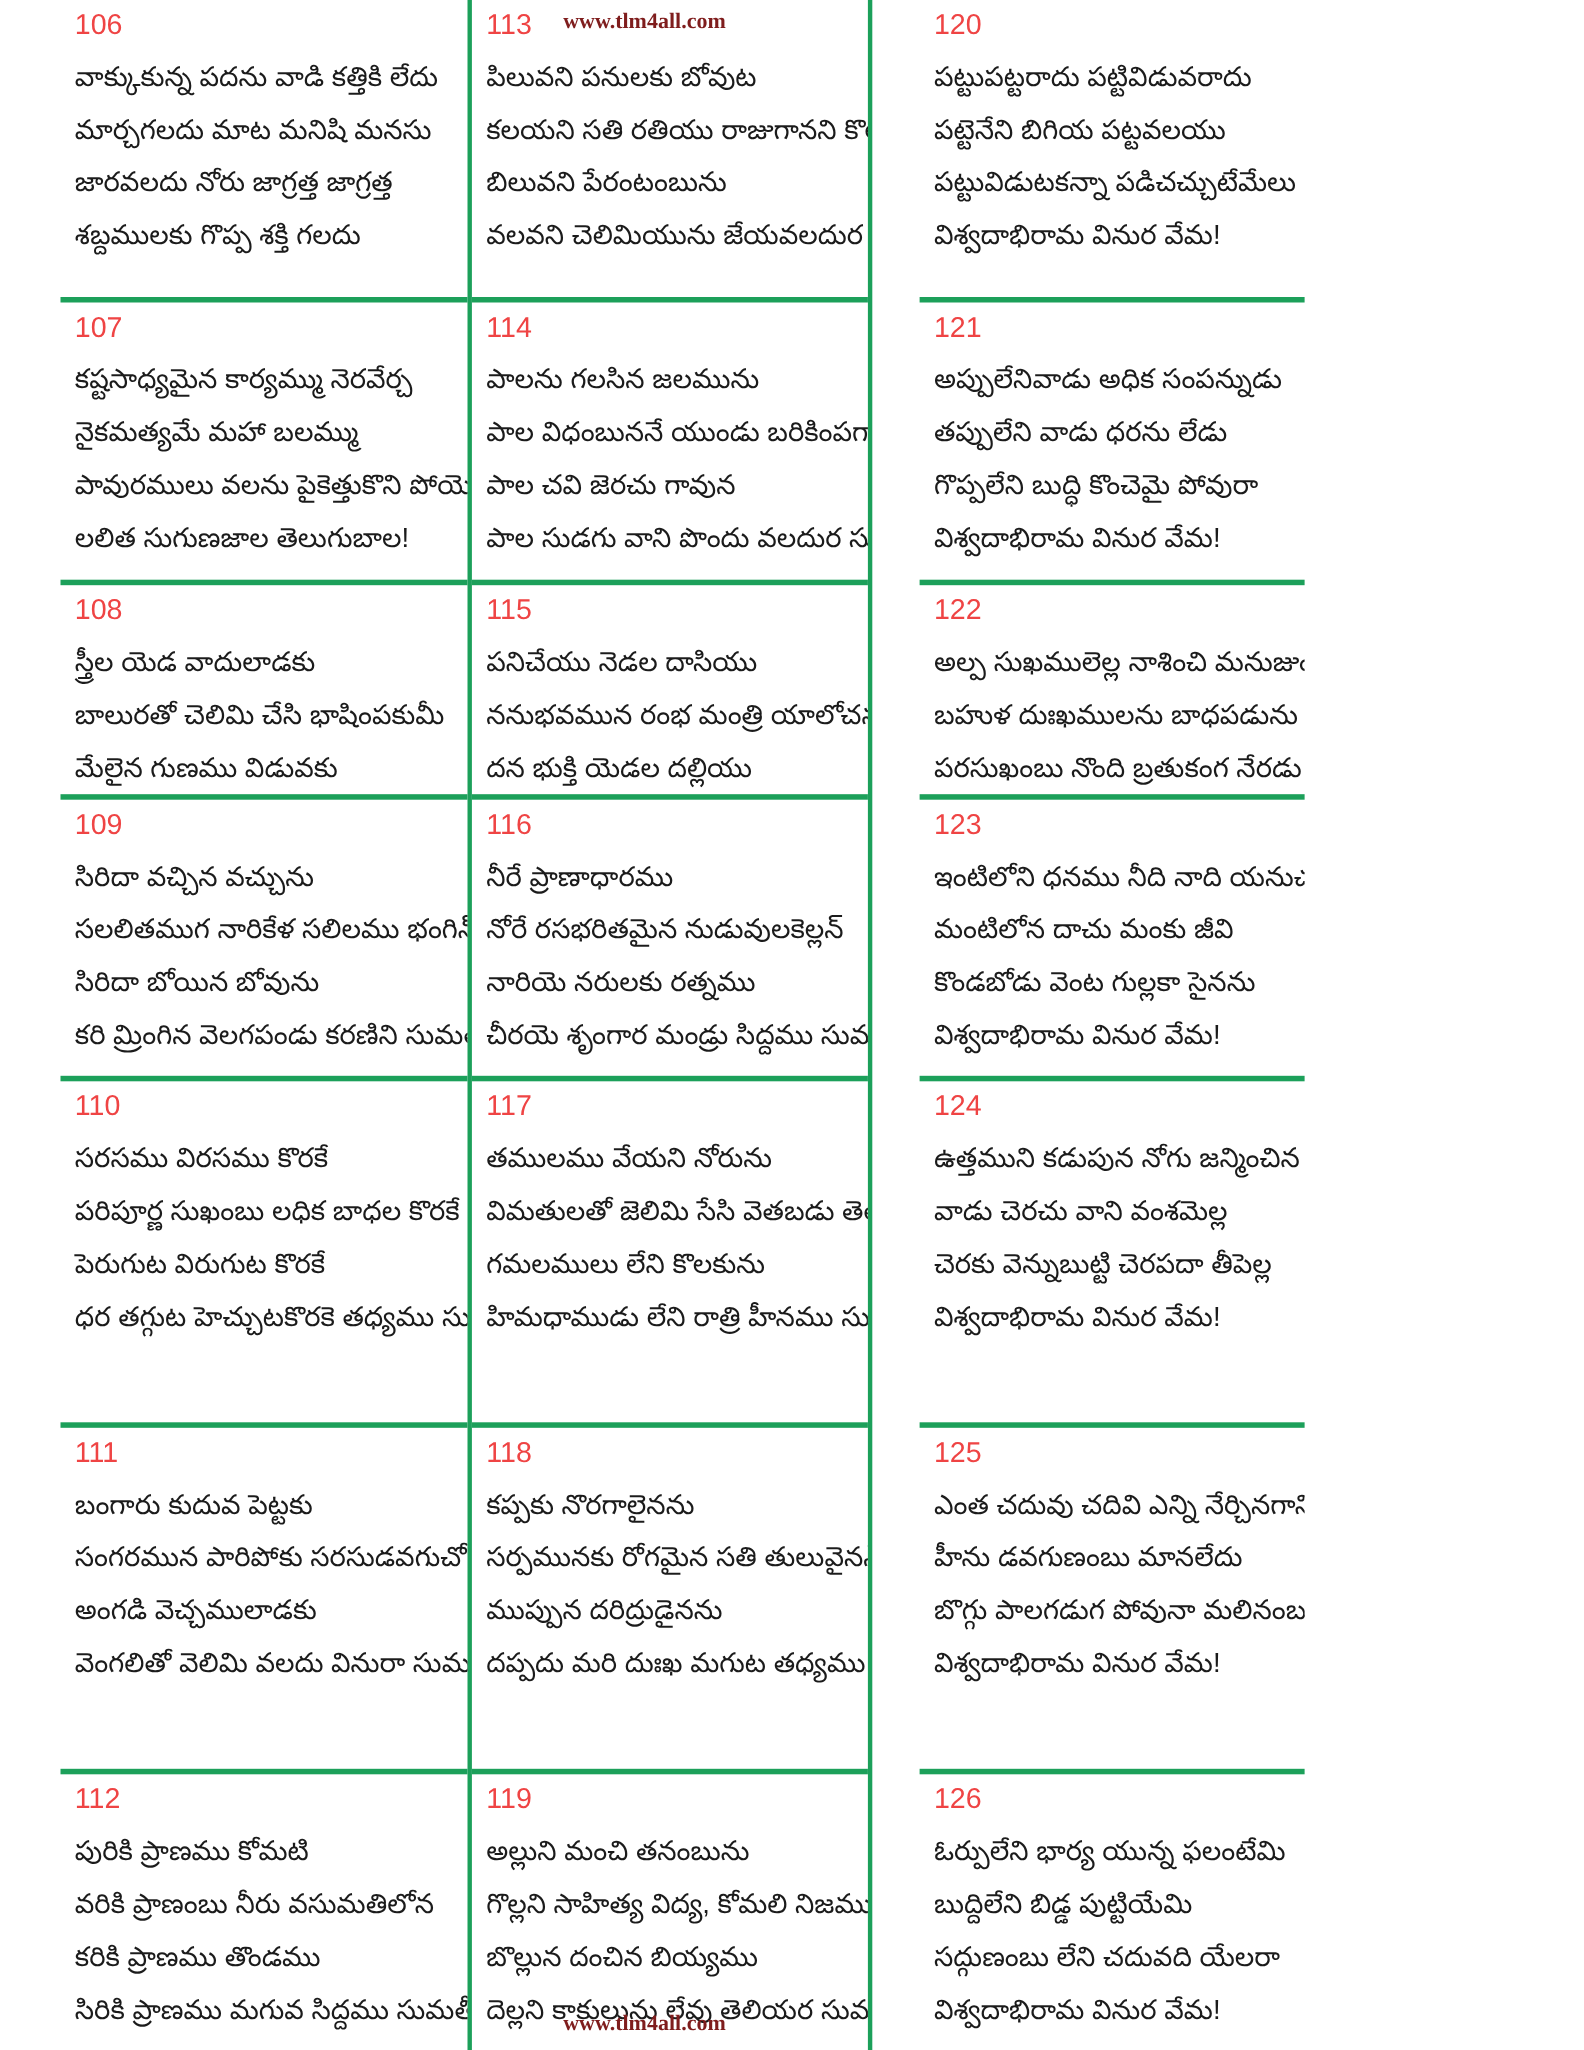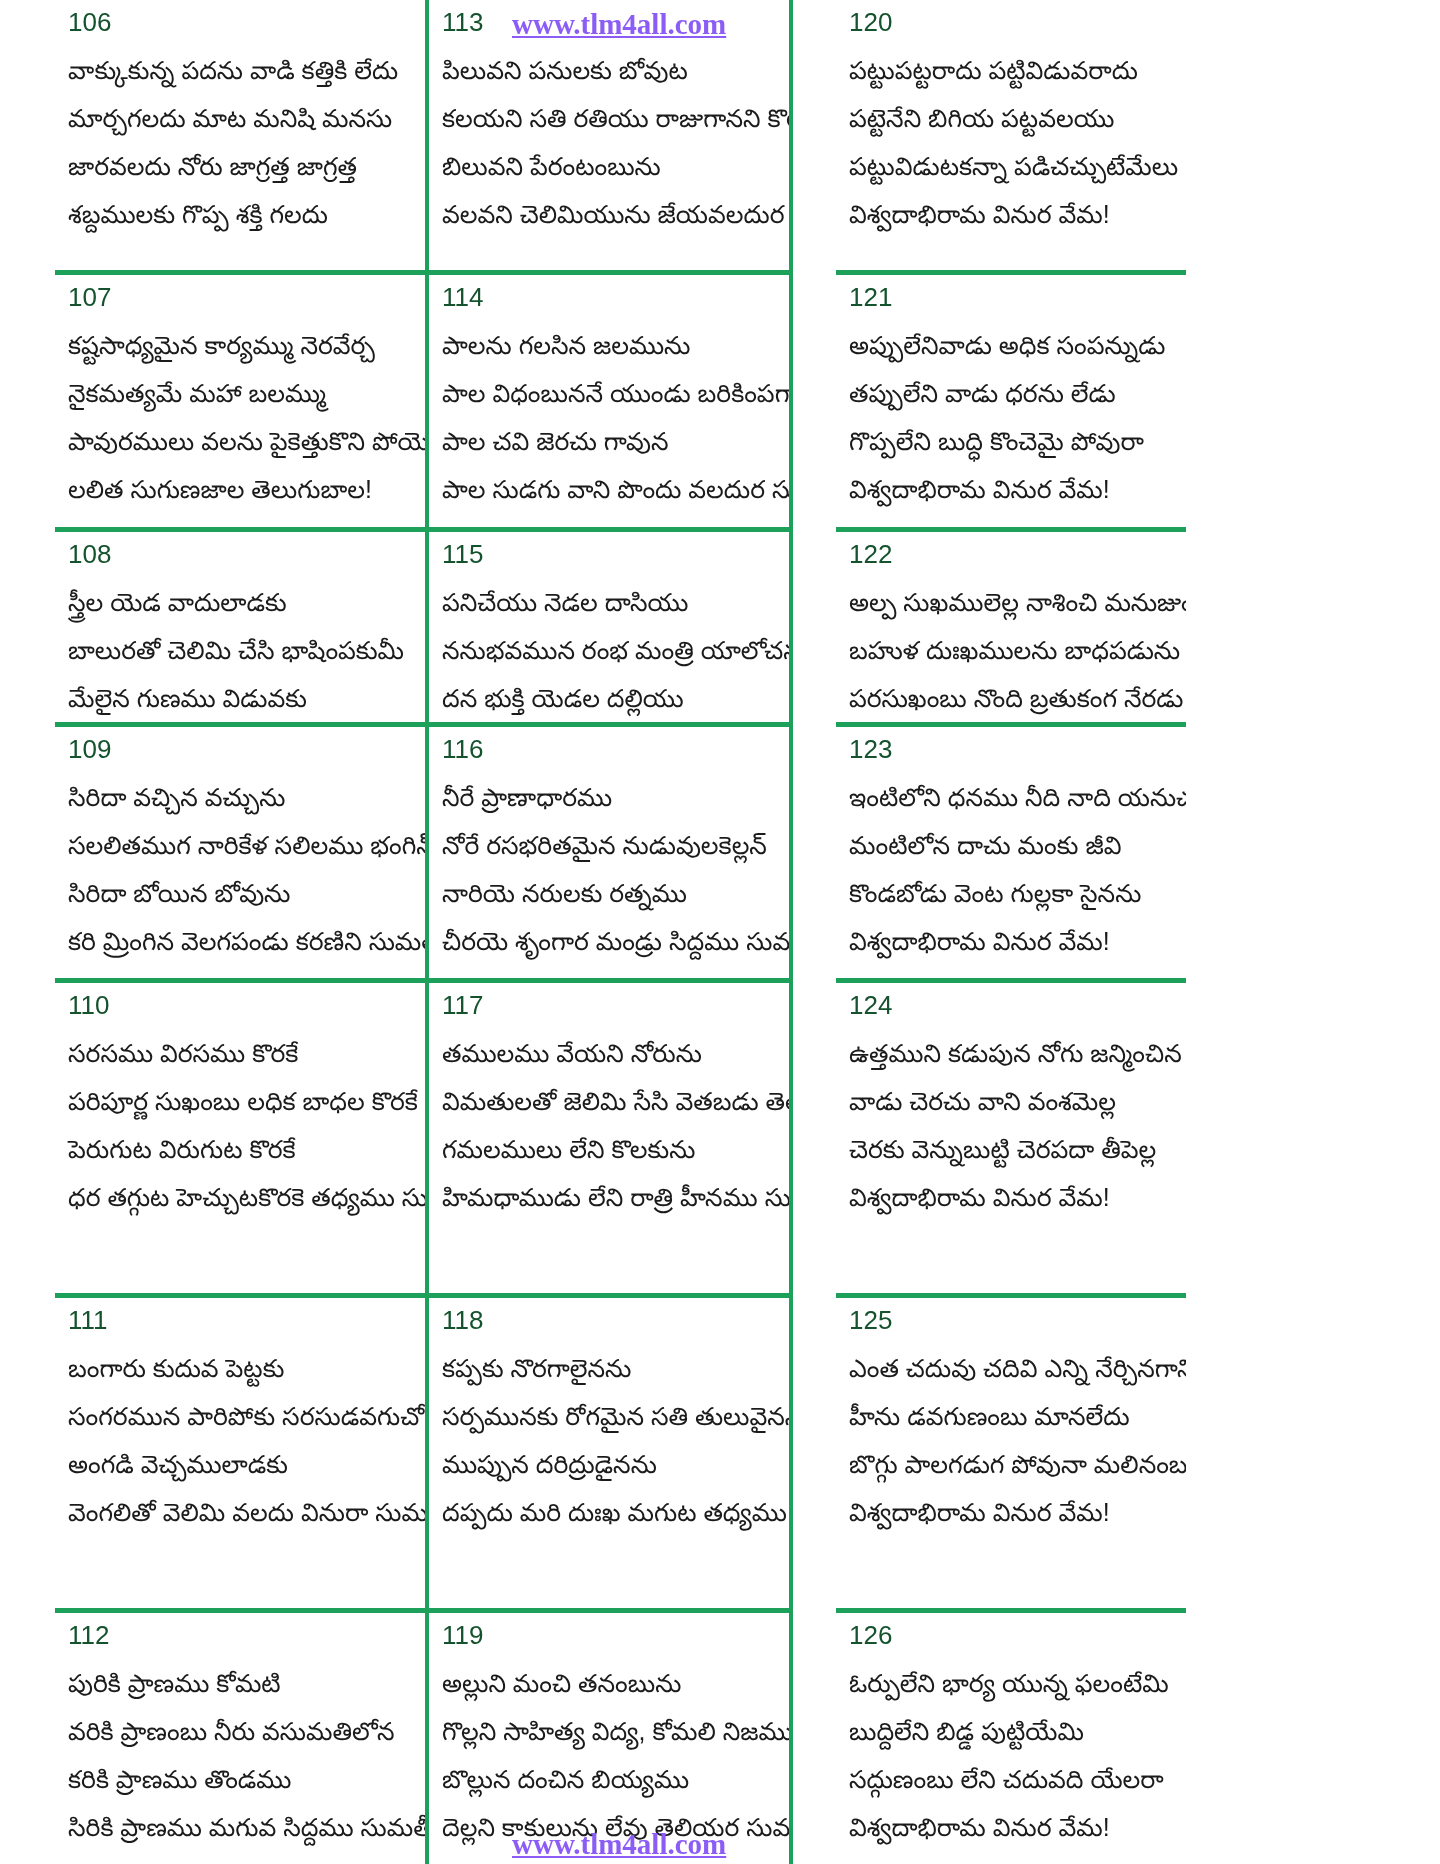--- a/index.html
+++ b/index.html
@@ -6,23 +6,23 @@
   body{width:1440px;height:1864px;position:relative;font-family:"Liberation Sans",sans-serif;}
   .grid{position:absolute;left:55px;top:0;display:flex;}
   .col{display:flex;flex-direction:column;}
   .col-1{width:370px;border-right:4px solid #1ca05a;}
   .col-2{width:360px;border-right:4px solid #1ca05a;}
   .col-3{width:350px;padding-left:43px;}
   .cell{box-sizing:border-box;padding:8px 4px 0 13px;overflow:hidden;}
   .cell + .cell{border-top:5px solid #1ca05a;}
   .r1{height:270px;}.r2{height:257px;}.r3{height:195px;}.r4{height:256px;}
   .r5{height:315px;}.r6{height:315px;}.r7{height:277px;}
-  .num{font-size:26px;line-height:28px;color:#14532d;margin-bottom:10px;}
+  .num{font-size:26px;line-height:28px;color:#ef4444;margin-bottom:10px;}
   .line{font-size:25px;line-height:48px;color:#1b1b1b;white-space:nowrap;}
-  .watermark{position:absolute;font-family:"Liberation Serif",serif;font-weight:bold;font-size:29px;color:#8b5cf6;text-decoration:underline;}
+  .watermark{position:absolute;font-family:"Liberation Serif",serif;font-weight:bold;font-size:20px;color:#7f1d1d;}
   .wm-top{left:512px;top:8px;}
   .wm-bottom{left:512px;top:1828px;}
 </style>
 </head>
 <body>
 
 <div class="watermark wm-top">www.tlm4all.com</div>
 
 <div class="grid">
 

